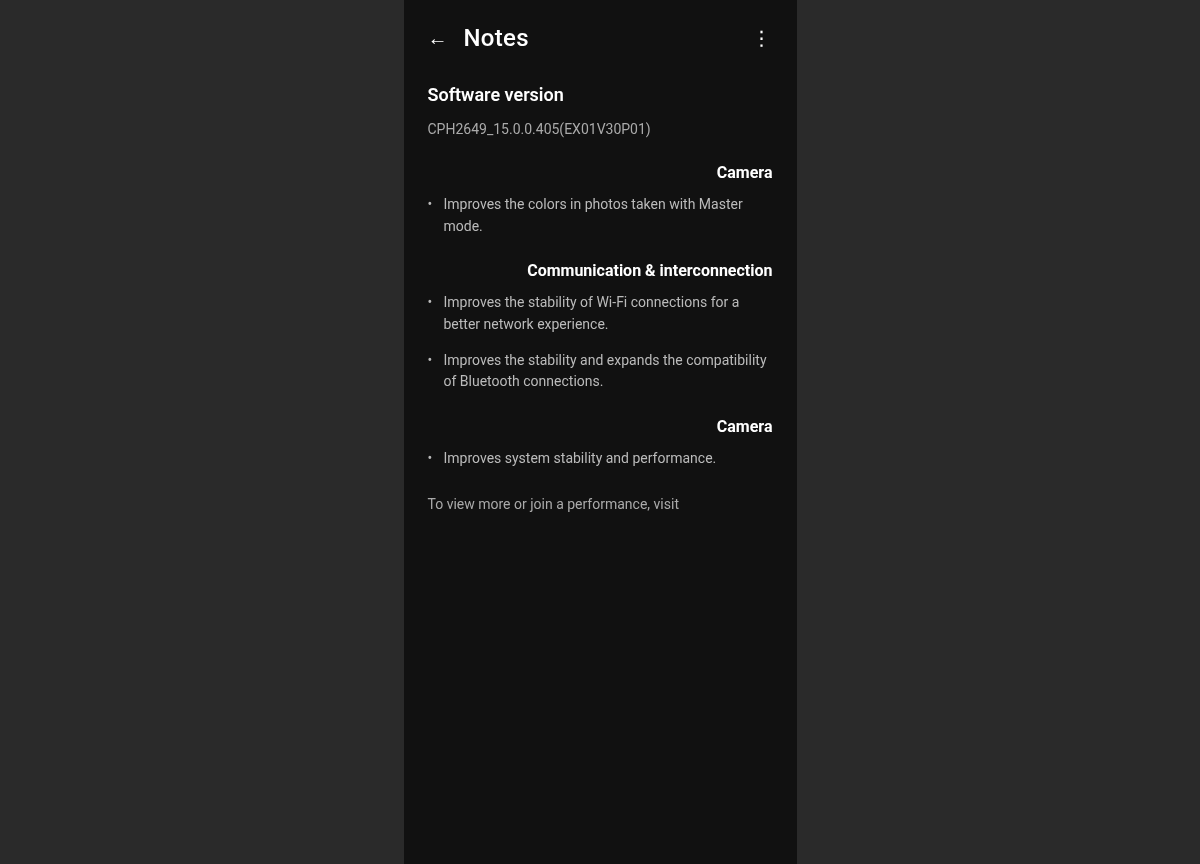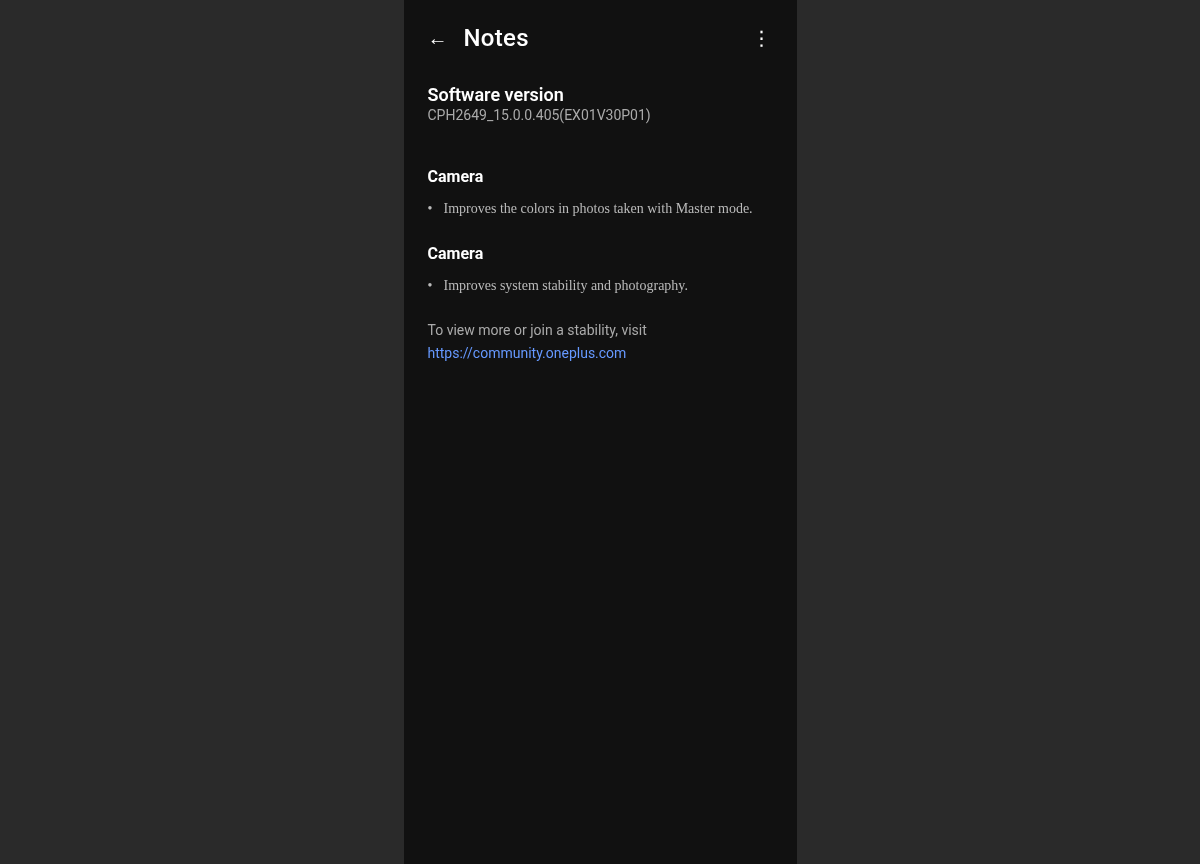--- a/index.html
+++ b/index.html
@@ -86,42 +86,42 @@
     }
 
     .content {
       padding: 16px 24px 32px 24px;
     }
 
     .software-version-label {
       color: #ffffff;
       font-size: 18px;
       font-weight: 600;
-      margin-bottom: 2px;
+      margin-bottom: 16px;
     }
 
     .software-version-value {
       color: #aaaaaa;
       font-size: 14px;
-      margin-bottom: 44px;
+      margin-bottom: 26px;
     }
 
     .section-title {
       color: #ffffff;
       font-size: 16px;
       font-weight: 700;
       margin-bottom: 12px;
       margin-top: 20px;
+      text-align: right;
     }
 
     .bullet-list {
       list-style: none;
       padding: 0;
       margin: 12px 0 24px 0;
-      font-family: Liberation Serif, serif;
     }
 
     .bullet-list li {
       color: #bbbbbb;
       font-size: 14px;
       line-height: 1.55;
       padding-left: 16px;
       position: relative;
       margin-bottom: 14px;
     }
@@ -172,29 +172,35 @@
         <div class="software-version-value">CPH2649_15.0.0.405(EX01V30P01)</div>
       </div>
 
       <div>
         <div class="section-title">Camera</div>
         <ul class="bullet-list">
           <li>Improves the colors in photos taken with Master mode.</li>
         </ul>
       </div>
 
+      <div>
+        <div class="section-title">Communication &amp; interconnection</div>
+        <ul class="bullet-list">
+          <li>Improves the stability of Wi-Fi connections for a better network experience.</li>
+          <li>Improves the stability and expands the compatibility of Bluetooth connections.</li>
+        </ul>
+      </div>
 
       <div>
         <div class="section-title">Camera</div>
         <ul class="bullet-list">
-          <li>Improves system stability and photography.</li>
+          <li>Improves system stability and performance.</li>
         </ul>
       </div>
 
       <div>
-        <span class="footer-text">To view more or join a stability, visit</span>
-        <a class="footer-link" href="#">https://community.oneplus.com</a>
+        <span class="footer-text">To view more or join a performance, visit</span>
       </div>
 
     </div>
   </div>
   <div class="side-area right"></div>
 </div>
 
 </body></html>

